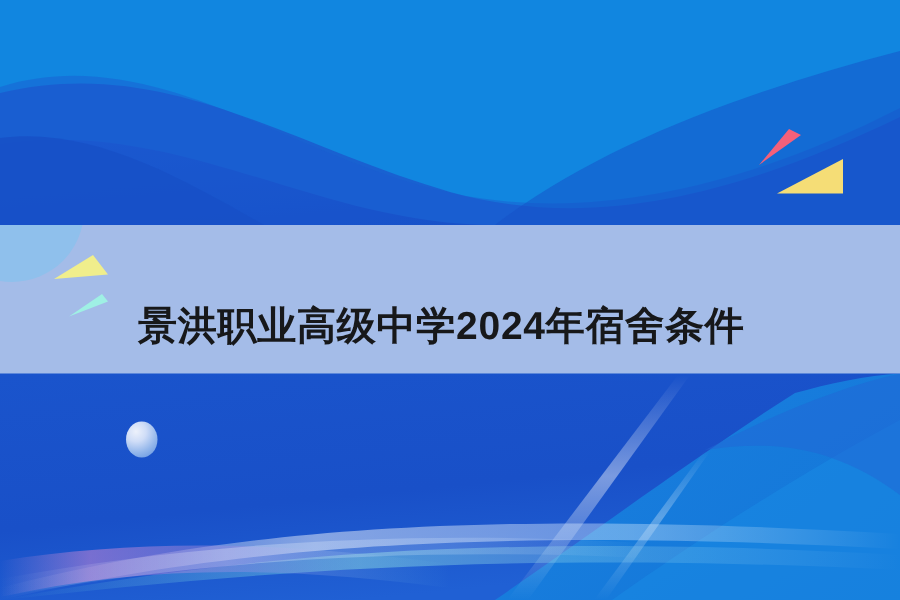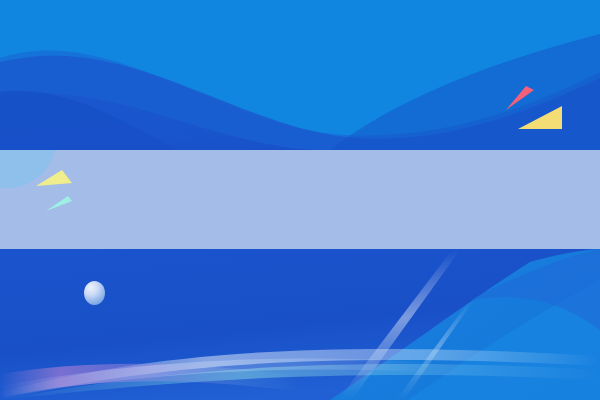--- a/index.html
+++ b/index.html
@@ -166,14 +166,15 @@
   <svg class="tri" id="tri-red-top" width="28" height="24" viewBox="0 0 28 24" xmlns="http://www.w3.org/2000/svg">
     <polygon points="0,24 28,4 20,0" fill="#f4607a"></polygon>
   </svg>
 
   <svg class="tri" id="tri-yellow-top" width="44" height="24" viewBox="0 0 44 24" xmlns="http://www.w3.org/2000/svg">
     <polygon points="0,23 44,0 44,23" fill="#f5dd76"></polygon>
   </svg>
 
   <div id="bubble"></div>
 
+  <h1 id="banner-title">景洪职业高级中学2024年宿舍条件</h1>
 
 </div>
 
 </body></html>

